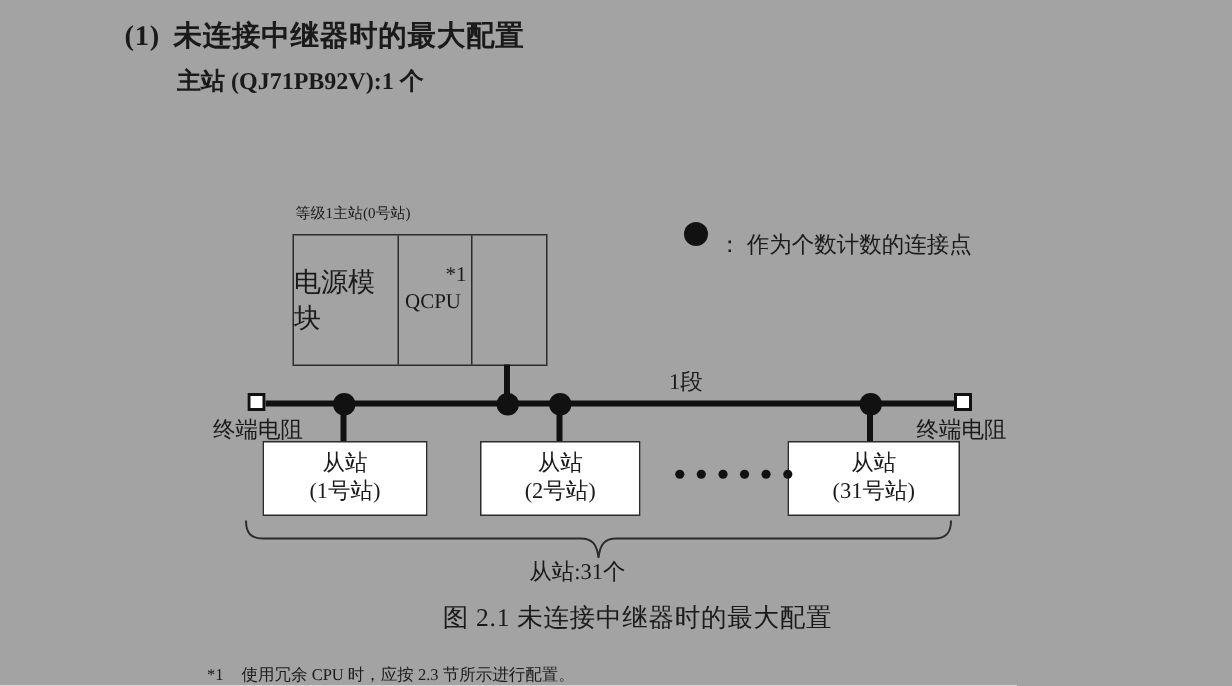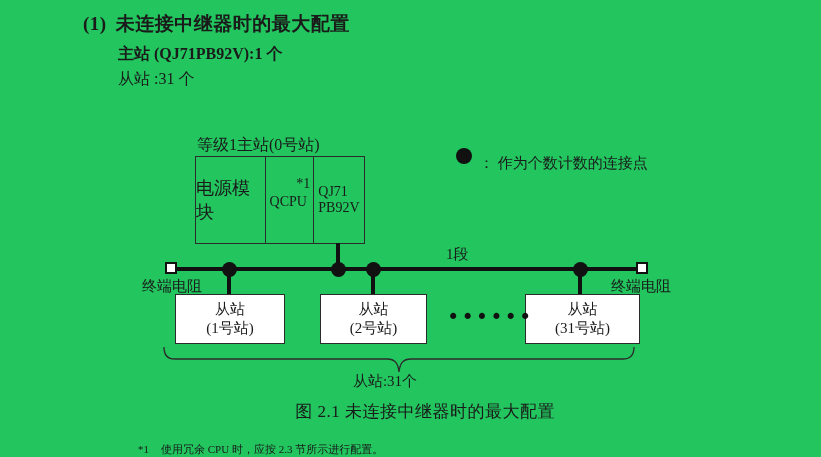--- a/index.html
+++ b/index.html
@@ -1,33 +1,33 @@
 <!DOCTYPE html>
 <html><head>
 <meta charset="utf-8">
 <style>
   html,body{margin:0;padding:0;background:#ffffff;}
   .page{
     position:relative;
     width:821px;height:457px;
-    background:#22c55e;
+    background:#a3a3a3;
     font-family:"Liberation Serif","DejaVu Serif",serif;
     color:#1a1a1a;
     overflow:hidden;
   }
   .abs{position:absolute;}
 
   
   .heading{left:83px;top:11px;font-size:19px;font-weight:bold;letter-spacing:0.5px;}
   .heading .num{margin-right:9px;}
   .summary{left:118px;top:44px;font-size:16px;font-weight:bold;}
   .summary2{left:118px;top:69px;font-size:16px;}
 
   
-  .master-label{left:197px;top:135px;font-size:16px;}
+  .master-label{left:197px;top:135px;font-size:10px;}
   .master-box{
     left:195px;top:156px;width:170px;height:88px;
     border:1px solid #2b2b2b;display:flex;box-sizing:border-box;
   }
   .cell{box-sizing:border-box;font-size:14px;}
   .cell-power{width:70px;border-right:1px solid #2b2b2b;display:flex;align-items:center;justify-content:center;font-size:18px;}
   .cell-cpu{width:49px;border-right:1px solid #2b2b2b;position:relative;}
   .cell-cpu .note{position:absolute;top:19px;right:3px;font-size:14px;}
   .cell-cpu .cpu-name{position:absolute;left:4px;top:37px;font-size:14px;}
   .cell-net{width:50px;display:flex;flex-direction:column;justify-content:center;padding-left:4px;line-height:16px;font-size:14px;}
@@ -80,35 +80,30 @@
 </style>
 </head>
 <body>
 
 <div class="page">
 
   <div class="abs heading">
     <span class="num">(1)</span><span>未连接中继器时的最大配置</span>
   </div>
   <div class="abs summary">主站 (QJ71PB92V):1 个</div>
-  <div class="abs summary2">从站 :31 个</div>
 
   <div>
 
     <div class="abs master-label">等级1主站(0号站)</div>
 
     <div class="abs master-box">
       <div class="cell cell-power">电源模块</div>
       <div class="cell cell-cpu">
         <span class="note">*1</span>
         <span class="cpu-name">QCPU</span>
-      </div>
-      <div class="cell cell-net">
-        <span>QJ71</span>
-        <span>PB92V</span>
       </div>
     </div>
 
     <div class="abs legend">
       <span class="legend-dot"></span>
       <span class="legend-text">：  作为个数计数的连接点</span>
     </div>
 
     <div class="abs segment-label">1段</div>
     <div class="abs bus-line"></div>

